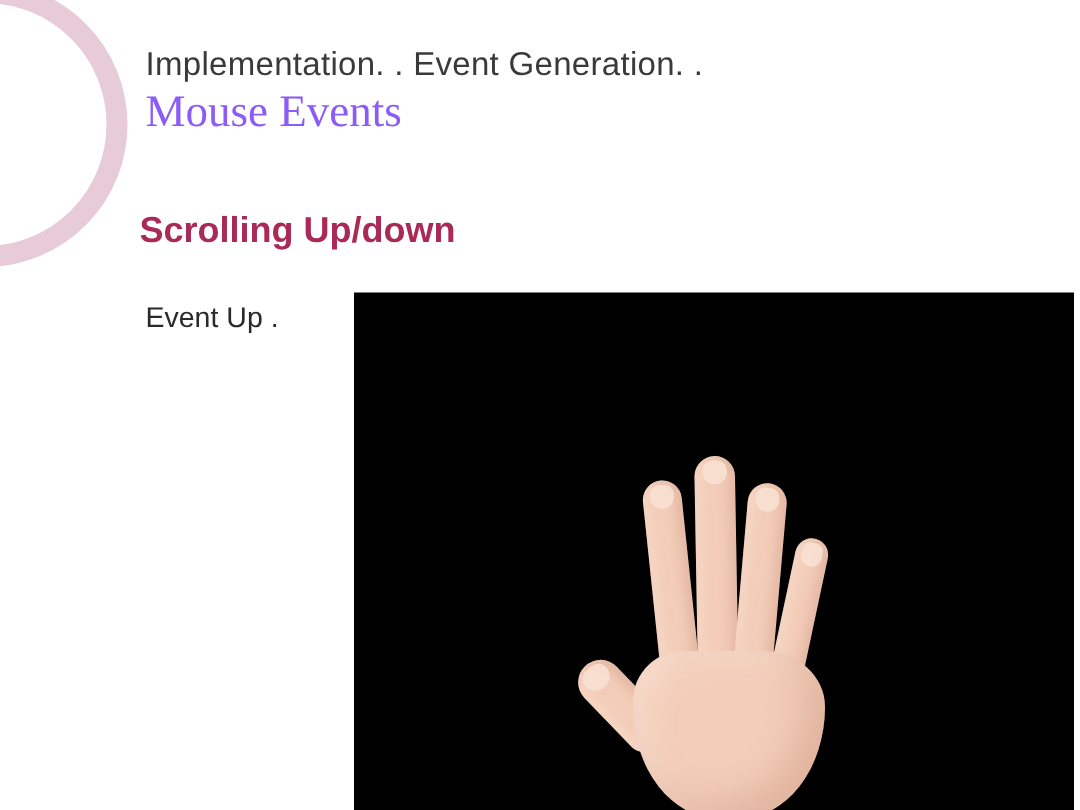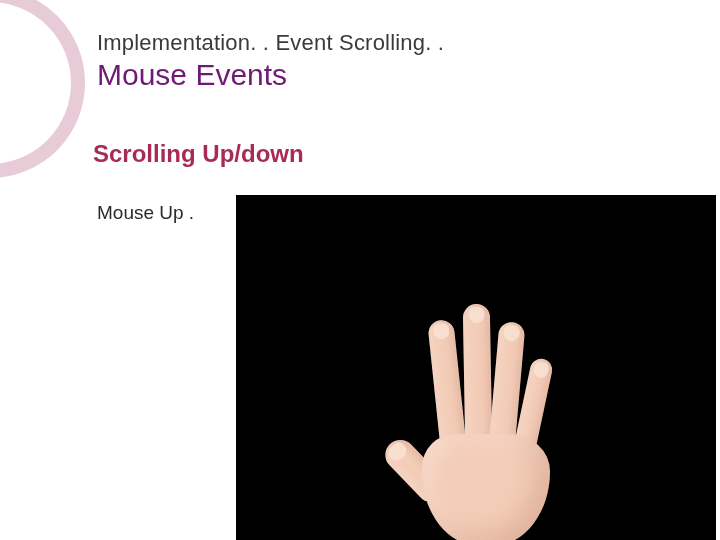--- a/index.html
+++ b/index.html
@@ -28,22 +28,22 @@
     left: 97px;
     font-size: 22px;
     color: #3a3a3a;
     letter-spacing: 0.2px;
   }
   .title {
     position: absolute;
     top: 58px;
     left: 97px;
     font-size: 30px;
-    color: #701a75;
-    font-family: Liberation Sans, sans-serif;
+    color: #8b5cf6;
+    font-family: Liberation Serif, serif;
   }
   .subtitle {
     position: absolute;
     top: 140px;
     left: 93px;
     font-size: 24px;
     font-weight: bold;
     color: #aa2a56;
     text-align: center;
   }
@@ -106,27 +106,27 @@
     left: 40px; bottom: 40px; width: 30px; height: 72px;
     transform: rotate(-44deg);
     border-radius: 18px 18px 14px 14px;
   }
 </style>
 </head>
 <body>
 
 <div class="ring"></div>
 
-<div class="breadcrumb">Implementation. . Event Scrolling. .</div>
+<div class="breadcrumb">Implementation. . Event Generation. .</div>
 
 <div class="title">Mouse Events</div>
 
 <div class="subtitle">Scrolling Up/down</div>
 
-<div class="body-text">Mouse Up .</div>
+<div class="body-text">Event Up .</div>
 
 <div class="media">
   <div class="hand">
     <div class="finger f-thumb">
         <div class="nail"></div>
       </div>
     <div class="finger f-index">
         <div class="nail"></div>
       </div>
     <div class="finger f-middle">

